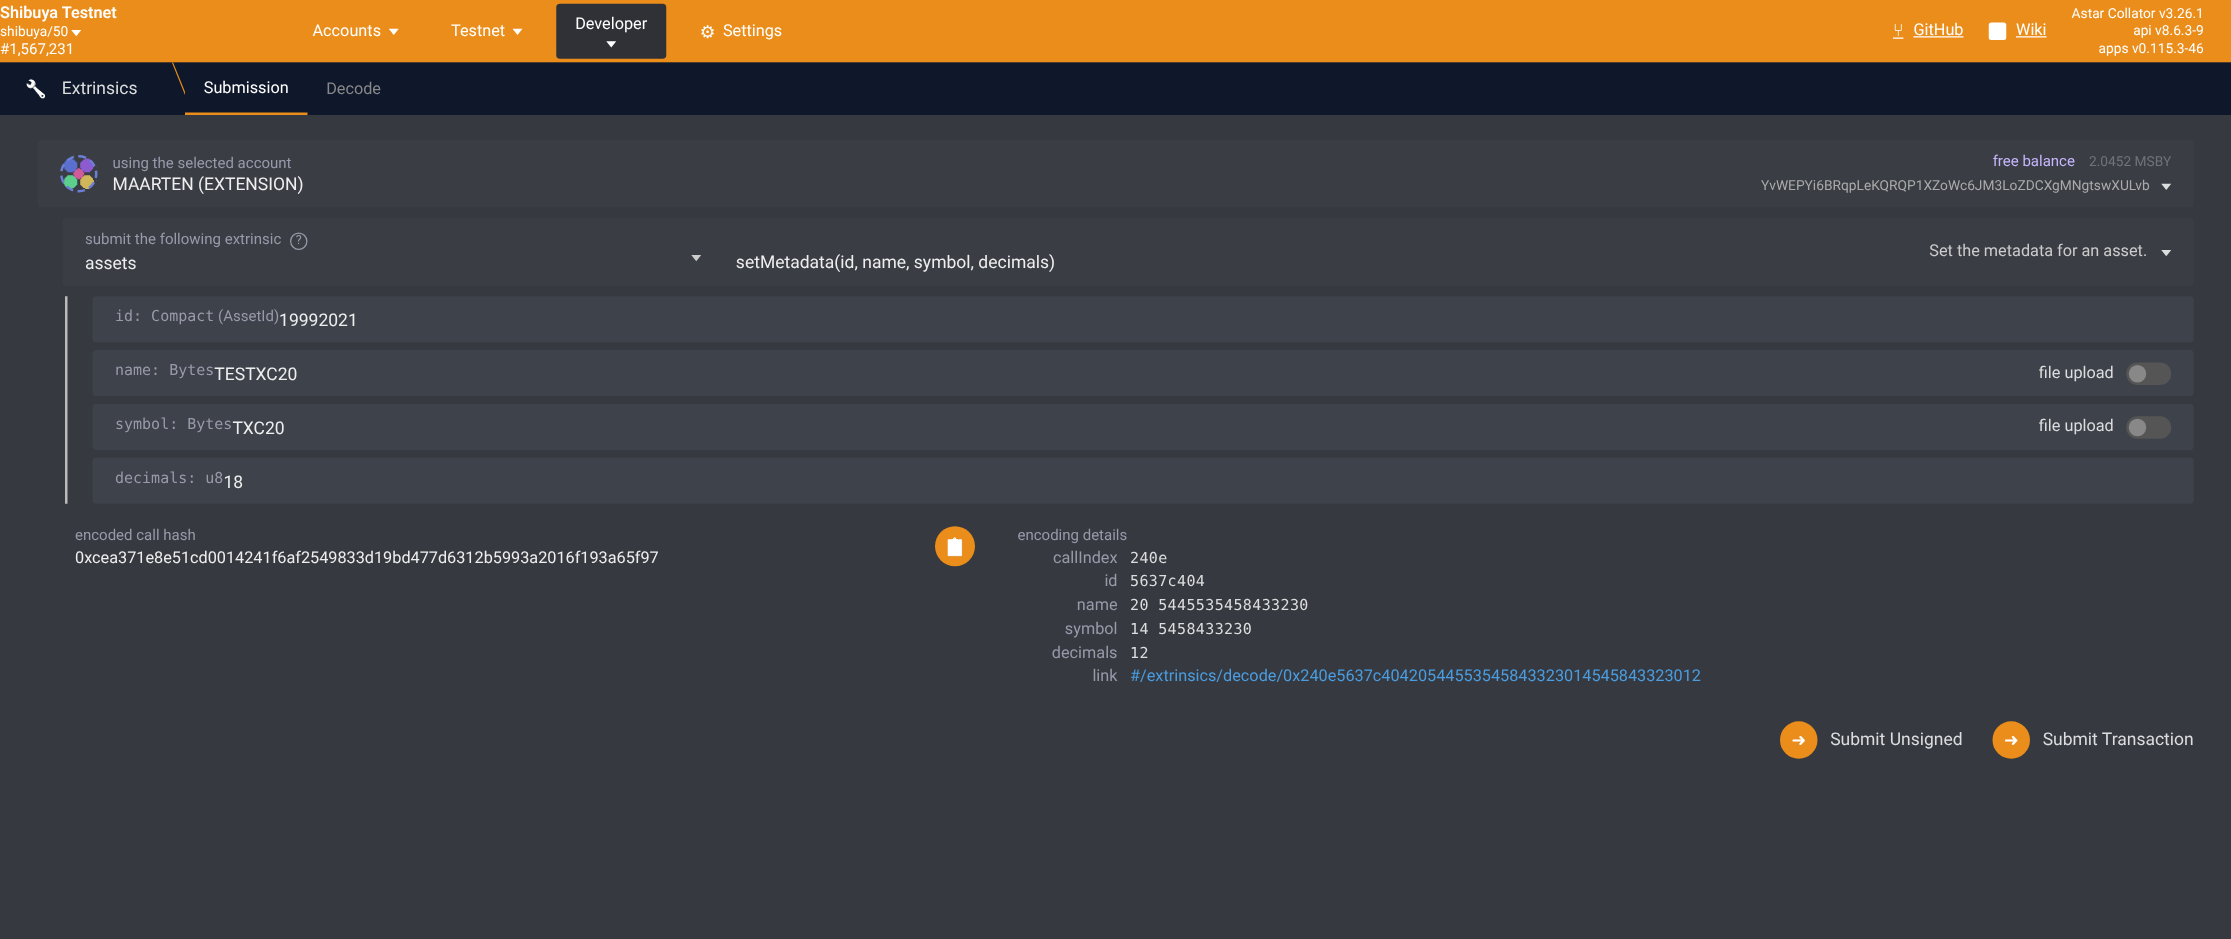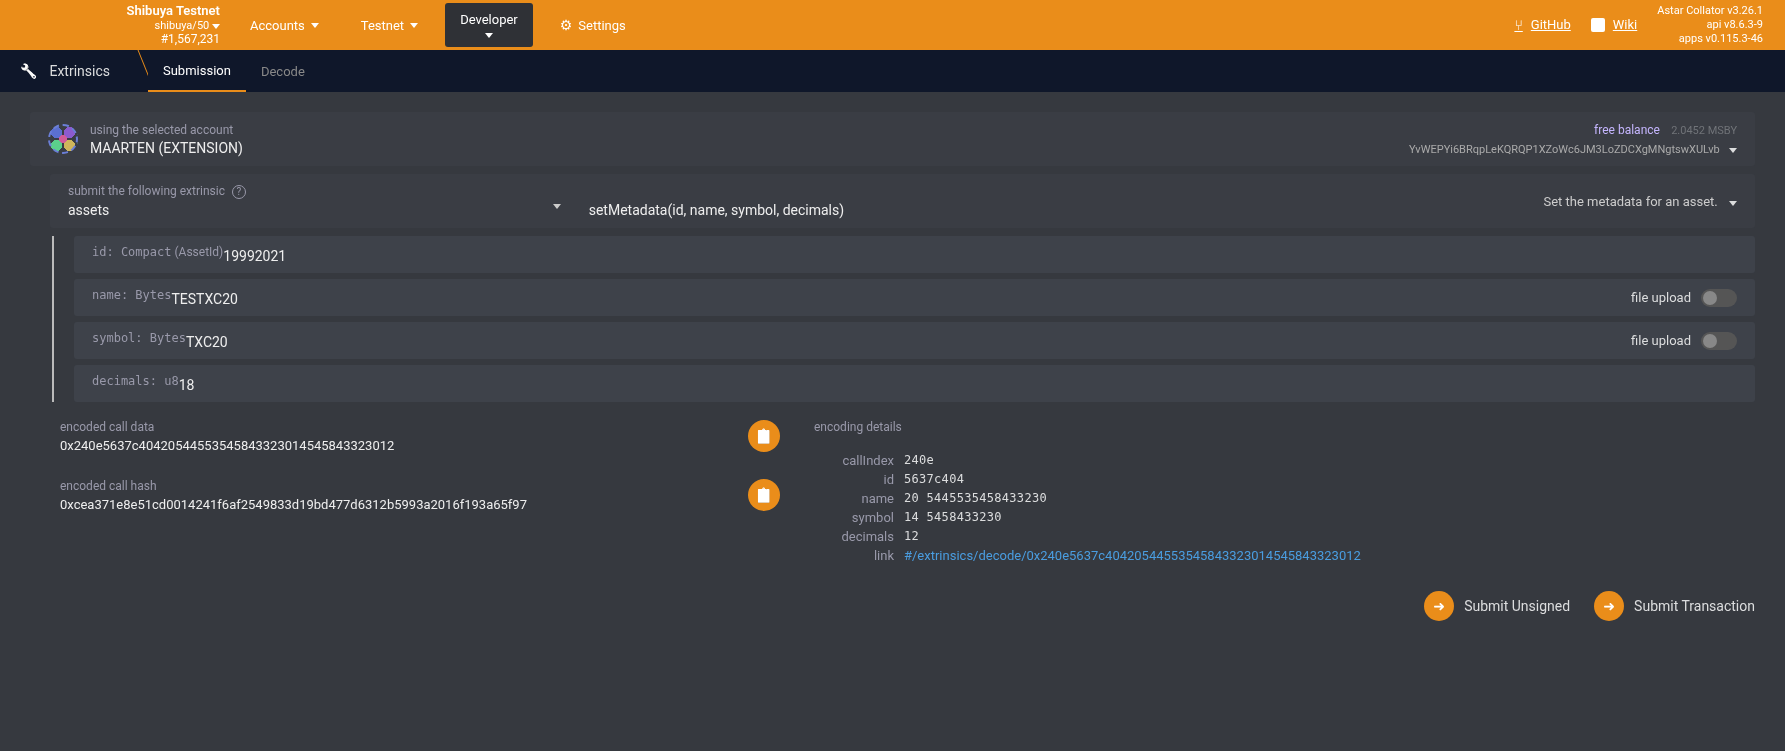--- a/index.html
+++ b/index.html
@@ -1,19 +1,19 @@
 <!DOCTYPE html>
 <html><head>
 <meta charset="utf-8">
 <style>
 * { margin:0; padding:0; box-sizing:border-box; font-family:-apple-system,BlinkMacSystemFont,"Segoe UI",Roboto,sans-serif; }
 body { background:#36393f; color:#dcddde; font-size:13px; }
 
 .topbar { background:#ea8d1a; height:50px; display:flex; align-items:center; color:#fff; padding:0 10px 0 0; }
-.chain { width:235px; text-align:right; padding-right:15px; line-height:1.2; font-size:12px; }
+.chain { width:235px; text-align:left; padding-right:15px; line-height:1.2; font-size:12px; }
 .chain-name { font-weight:600; font-size:13px; }
 .chain-drop { font-size:11px; }
 .nav { display:flex; align-items:center; gap:12px; }
 .nav-item { padding:9px 15px; border-radius:3px; cursor:pointer; display:flex; align-items:center; gap:6px; font-size:13px; }
 .nav-item.dark { background:#2f3136;flex-direction:column; }
 .caret { width:0; height:0; border-left:4px solid transparent; border-right:4px solid transparent; border-top:5px solid currentColor; display:inline-block; }
 .topbar-right { margin-left:auto; display:flex; align-items:center; gap:20px; }
 .rlink { display:flex; align-items:center; gap:8px; font-size:13px; cursor:pointer;text-decoration:underline; }
 .ver { text-align:right; font-size:11px; line-height:1.3; padding-right:12px; }
 
@@ -197,39 +197,30 @@
         <div class="val">18</div>
       </div>
     </div>
 
 </div>
 
 <div class="detail">
   <div class="detail-left">
     <div class="dsec">
       <div class="dsec-body">
-        <div class="dlabel">encoded call data</div>
-        <div class="dval">0x240e5637c404205445535458433230145458433230​12</div>
+        <div class="dlabel">encoded call hash</div>
+        <div class="dval">0xcea371e8e51cd0014241f6af2549833d19bd477d6312b5993a2016f193a65f97</div>
       </div>
       <div class="copy-btn">
           <span class="icon-copy"></span>
         </div>
     </div>
-    <div class="dsec">
-      <div class="dsec-body">
-        <div class="dlabel">encoded call hash</div>
-        <div class="dval">0xcea371e8e51cd0014241f6af2549833d19bd477d6312b5993a2016f193a65f97</div>
-      </div>
-      <div class="copy-btn">
-          <span class="icon-copy"></span>
-        </div>
-    </div>
   </div>
   <div class="detail-right">
-    <div class="dlabel" style="margin-bottom:19px;">encoding details</div>
+    <div class="dlabel" style="margin-bottom:4px;">encoding details</div>
     <div class="enc-table">
       <div class="enc-k">callIndex</div>
       <div class="enc-v mono">240e</div>
       <div class="enc-k">id</div>
       <div class="enc-v mono">5637c404</div>
       <div class="enc-k">name</div>
       <div class="enc-v mono">20  5445535458433230</div>
       <div class="enc-k">symbol</div>
       <div class="enc-v mono">14  5458433230</div>
       <div class="enc-k">decimals</div>

